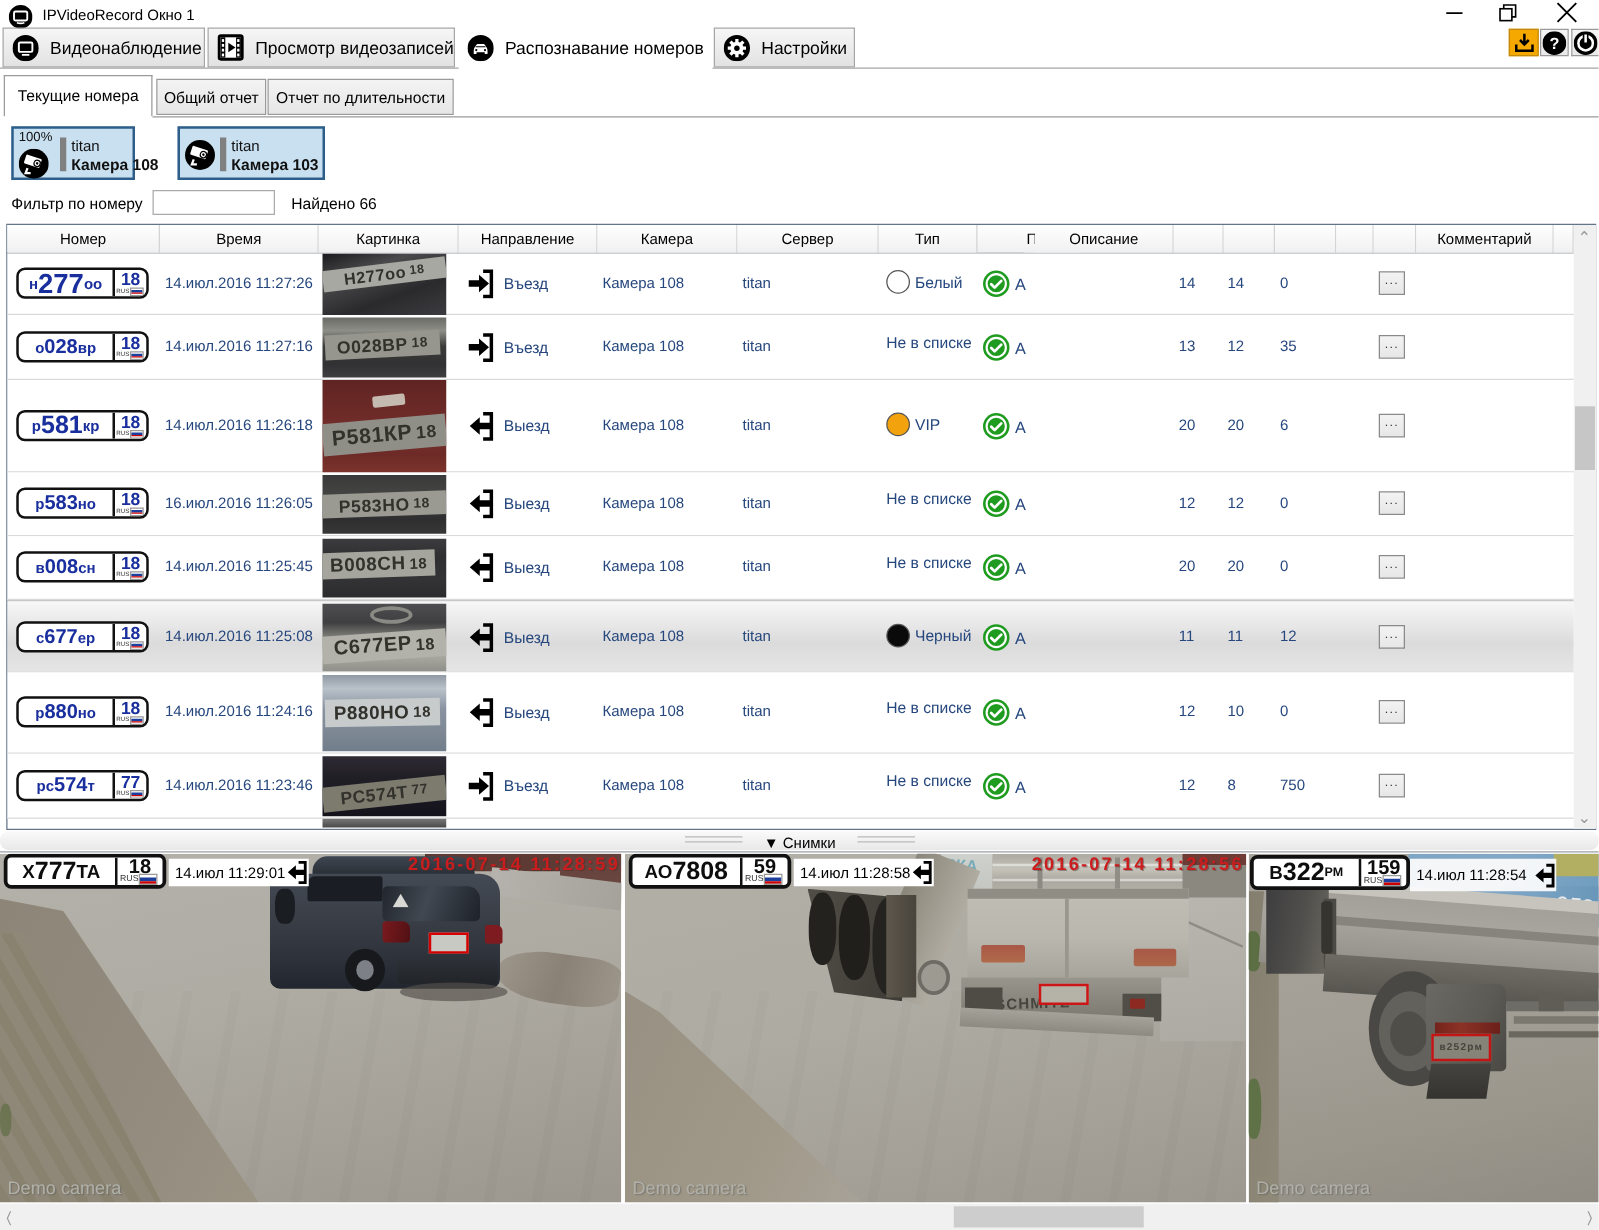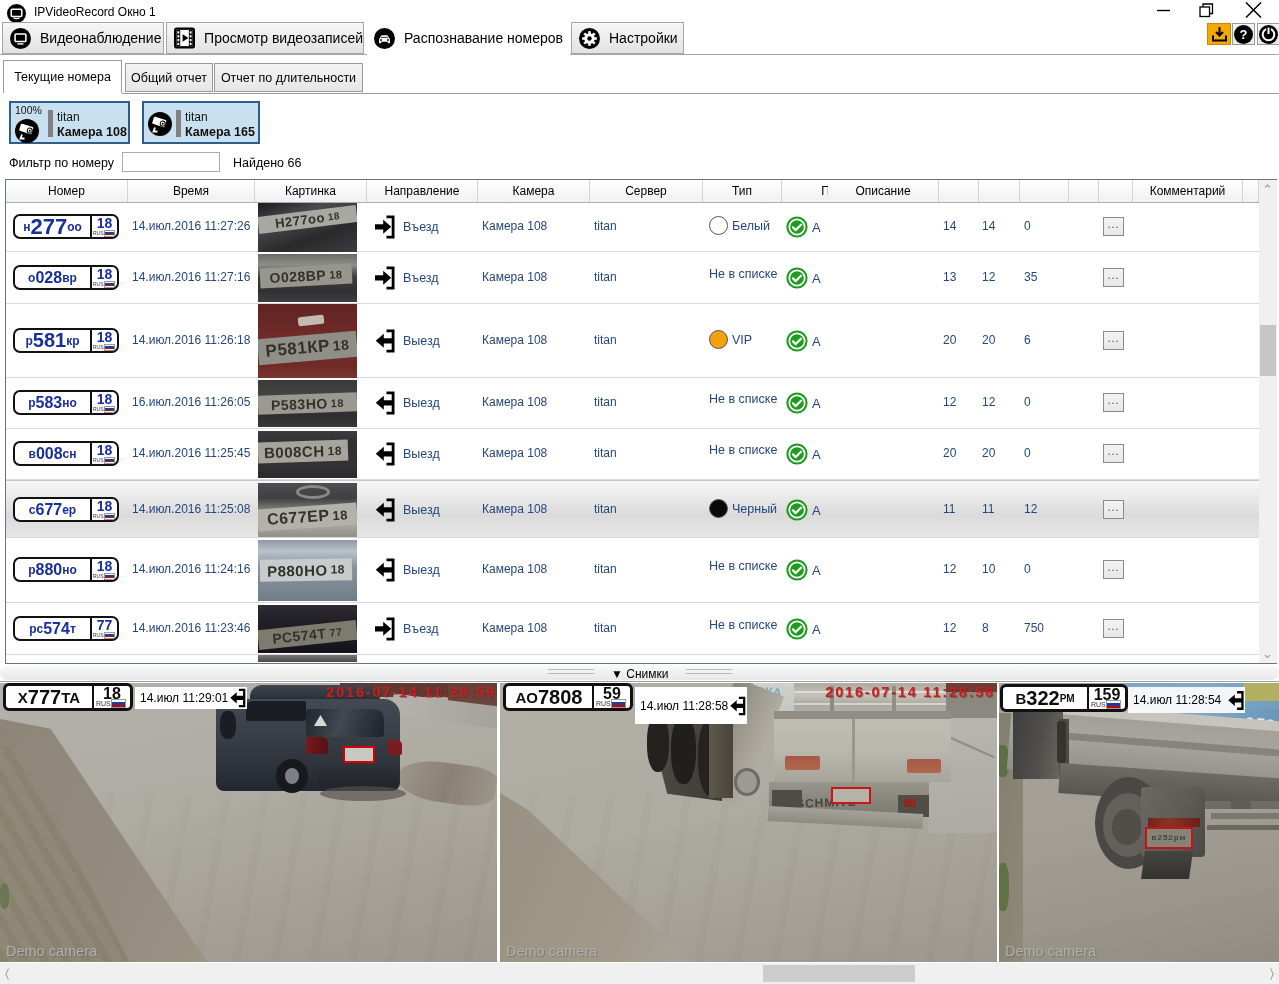--- a/index.html
+++ b/index.html
@@ -176,21 +176,21 @@
       <path d="M9.5 1.2 v8.3" stroke="#000" stroke-width="4.6"></path>
       <path d="M9.5 2.6 v6.4" stroke="#fff" stroke-width="2"></path>
     </svg>
 </div>
 
 <div class="stab active" style="left:3px;width:119px">Текущие номера</div>
 <div class="stab inactive" style="left:125px;width:88px">Общий отчет</div>
 <div class="stab inactive" style="left:214px;width:149px">Отчет по длительности</div>
 <div id="stabline" style="left:122px;width:1157px"></div>
 
-<div class="widget" style="left:9px;width:121px">
+<div class="widget" style="left:9px;width:99px">
   <span class="t1" style="left:4px;top:1px;font-size:10.5px">100%</span>
   <svg class="abs" style="left:4px;top:16px" width="24" height="24" viewBox="0 0 24 24">
       <circle cx="12" cy="12" r="12" fill="#000"></circle>
       <g transform="rotate(18 12 11)">
         <rect x="4.5" y="6.5" width="13" height="7.5" rx="1" fill="#fff"></rect>
         <circle cx="14.8" cy="10.8" r="2.5" fill="#fff" stroke="#000" stroke-width="1"></circle>
         <circle cx="14.8" cy="10.8" r="1" fill="#000"></circle>
       </g>
       <path d="M7 15.5 L5.5 19.5 h4" stroke="#fff" stroke-width="1.8" fill="none"></path>
     </svg>
@@ -203,21 +203,21 @@
       <circle cx="12" cy="12" r="12" fill="#000"></circle>
       <g transform="rotate(18 12 11)">
         <rect x="4.5" y="6.5" width="13" height="7.5" rx="1" fill="#fff"></rect>
         <circle cx="14.8" cy="10.8" r="2.5" fill="#fff" stroke="#000" stroke-width="1"></circle>
         <circle cx="14.8" cy="10.8" r="1" fill="#000"></circle>
       </g>
       <path d="M7 15.5 L5.5 19.5 h4" stroke="#fff" stroke-width="1.8" fill="none"></path>
     </svg>
   <div class="bar" style="left:32px;top:7px;height:27px"></div>
   <span class="t1" style="left:41px;top:7px">titan</span>
-  <span class="t2" style="left:41px;top:22px">Камера 165</span>
+  <span class="t2" style="left:41px;top:22px">Камера 103</span>
 </div>
 
 <span id="filterlabel">Фильтр по номеру</span>
 <div id="filterbox"></div>
 <span id="found">Найдено 66</span>
 
 <div id="grid">
 <div id="hrow"></div>
 <div class="hcell" style="left:0px;width:122px">Номер</div>
 <div class="hcell" style="left:122px;width:127px">Время</div>
@@ -652,21 +652,21 @@
       </div>
     <div class="reg">
         <div class="bregn" style="font-size:16px;line-height:16px">59</div>
         <div class="bregr">RUS<span class="bflag">
             <i class="fw"></i>
             <i class="fb"></i>
             <i class="fr"></i>
           </span></div>
       </div>
   </div>
-  <div class="tslabel" style="left:135px;top:4px;width:112px;height:37px">14.июл 11:28:58
+  <div class="tslabel" style="left:135px;top:4px;width:112px;height:22px">14.июл 11:28:58
     <svg width="18" height="20" viewBox="0 0 22 24" style="margin-right:1px">
         <path d="M13.5 0.5 h8 v23 h-8 v-2.8 h5.2 v-17.4 h-5.2 z" fill="#000"></path>
         <path d="M20 9.2 h-9.2 v-4.4 l-8 7 8 7 v-4.4 h9.2 z" fill="#000"></path>
       </svg>
   </div>
   <div class="democam">Demo camera</div>
 </div>
 
 <div class="snap" id="snap3" style="left:999px;width:280px">
   <div class="abs" style="left:0;top:0;width:280px;height:279px;background:linear-gradient(168deg,#a8a49b 0%,#a39f96 45%,#9a968c 75%,#918c83 100%)"></div>

